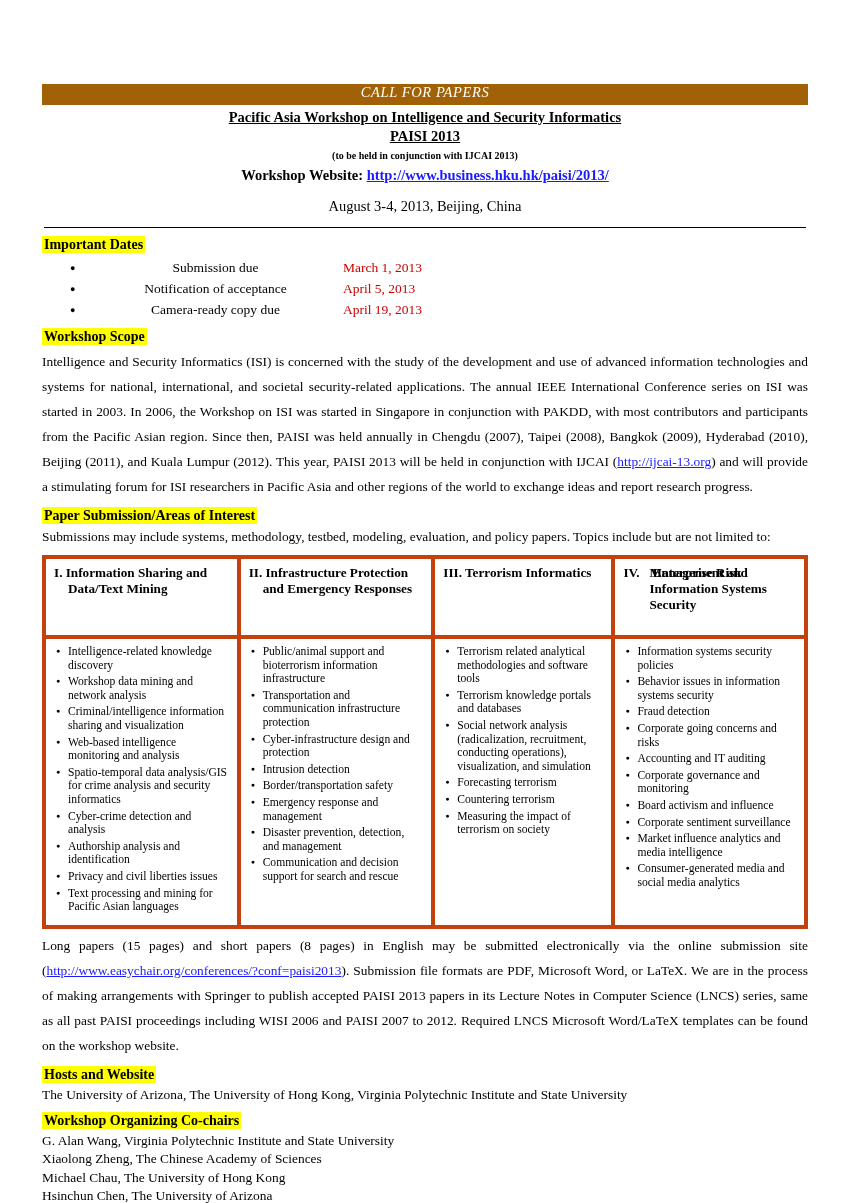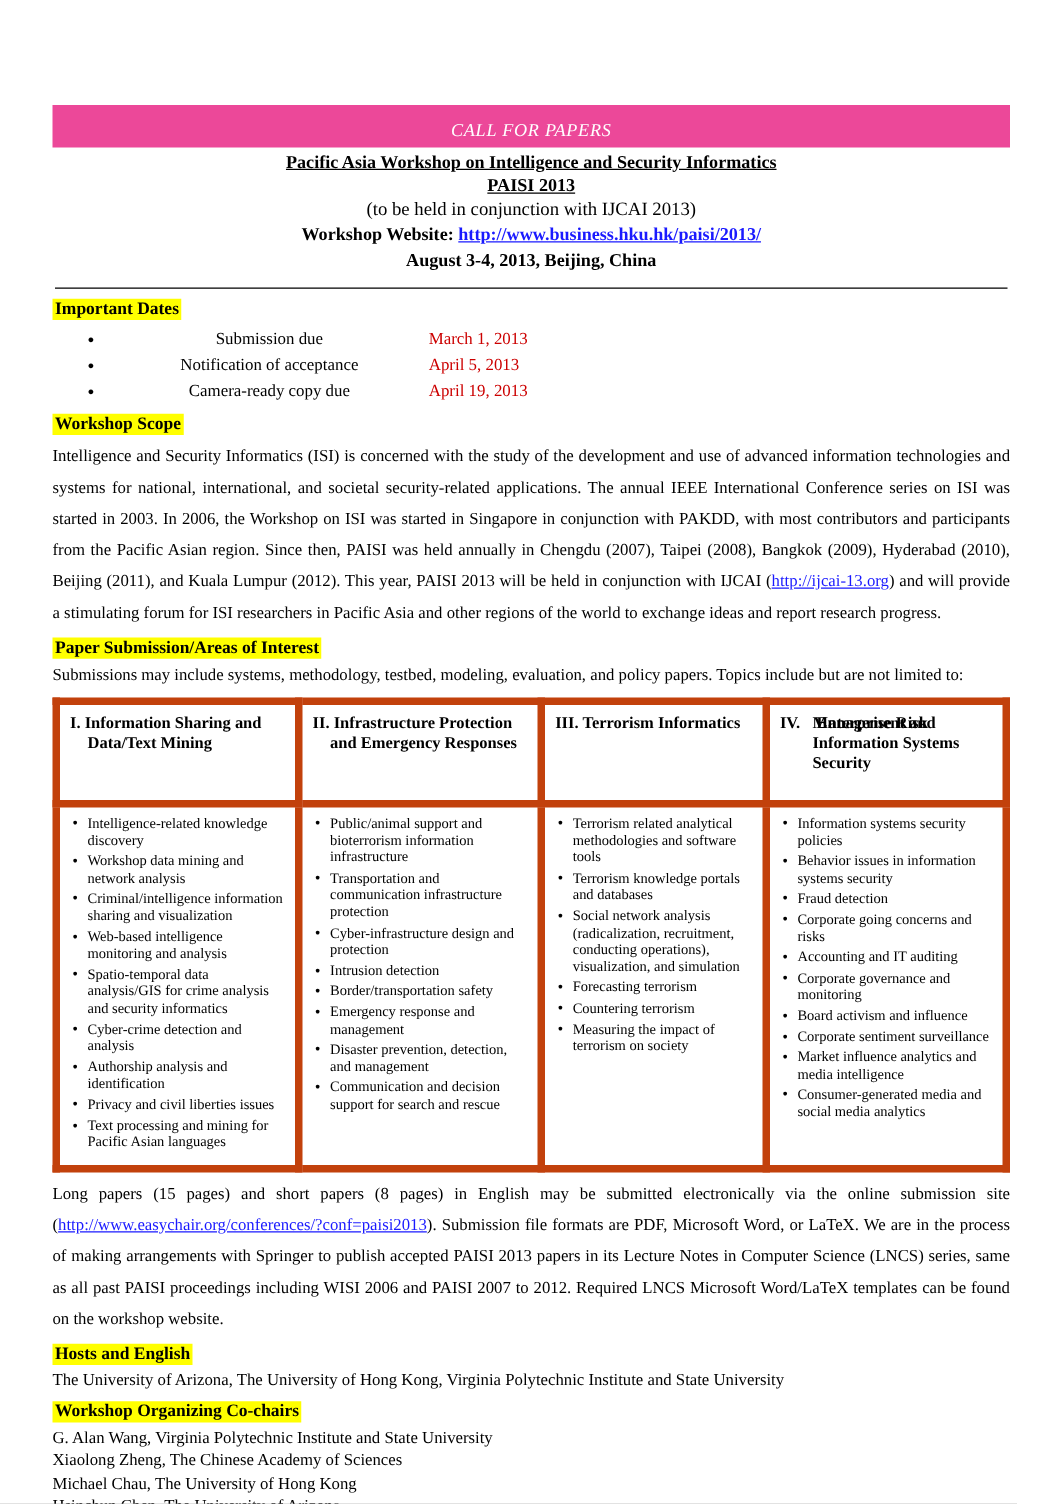--- a/index.html
+++ b/index.html
@@ -16,63 +16,64 @@
   }
   .page {
     width: 850px;
     height: 1203px;
     background: #ffffff;
     position: relative;
     box-sizing: border-box;
     padding: 84px 42px 0 42px;
   }
   .cfp-banner {
-    background: #ec4899;
+    background: #a16207;
     color: #ffffff;
     text-align: center;
     font-style: italic;
     font-size: 14.5px;
     letter-spacing: 0.6px;
-    padding: 13px 0 4px 0;
+    padding: 0 0 4px 0;
     font-family: "Liberation Serif", serif;
   }
   .title-block {
     text-align: center;
     margin-top: 3px;
   }
   .title-line1 {
     font-weight: bold;
     font-size: 14.5px;
     text-decoration: underline;
     line-height: 19px;
   }
   .title-line2 {
     font-weight: bold;
     font-size: 14.5px;
     text-decoration: underline;
     line-height: 19px;
   }
   .title-line3 {
-    font-weight: normal;
-    font-size: 15px;
+    font-weight: bold;
+    font-size: 10px;
     line-height: 19px;
   }
   .title-line4 {
     font-weight: bold;
     font-size: 14.5px;
     line-height: 20px;
   }
   .title-line4 a {
     color: #1a1aff;
     text-decoration: underline;
   }
   .title-line5 {
-    font-weight: bold;
+    font-weight: normal;
     font-size: 14.5px;
     line-height: 22px;
+    margin-top: 10px;
   }
   .rule {
     border: none;
     border-top: 1px solid #000000;
     margin: 10px 2px 0 2px;
   }
   .hl {
     background: #ffff00;
     font-weight: bold;
     font-size: 14px;
@@ -122,21 +123,21 @@
     margin: 4px 0 0 0;
   }
 
   table.topics {
     width: 100%;
     border-collapse: collapse;
     margin-top: 9px;
     table-layout: fixed;
   }
   table.topics th, table.topics td {
-    border: 6px solid #c2410c;
+    border: 4px solid #c2410c;
     vertical-align: top;
     padding: 6px 8px 8px 8px;
   }
   table.topics th {
     font-size: 13.2px;
     font-weight: bold;
     text-align: left;
     line-height: 16px;
     height: 62px;
   }
@@ -313,21 +314,21 @@
           <li>Consumer-generated media and social media analytics</li>
         </ul>
       </td>
     </tr>
   </tbody>
     </table>
 
   <p class="body-text footer-para"><span>Long papers (15 pages) and short papers (8 pages) in English may be submitted electronically via the online submission site (</span><a href="#">http://www.easychair.org/conferences/?conf=paisi2013</a><span>). Submission file formats are PDF, Microsoft Word, or LaTeX. We are in the process of making arrangements with Springer to publish accepted PAISI 2013 papers in its Lecture Notes in Computer Science (LNCS) series, same as all past PAISI proceedings including WISI 2006 and PAISI 2007 to 2012. Required LNCS Microsoft Word/LaTeX templates can be found on the workshop website.</span></p>
 
   <div class="section">
-    <span class="hl">Hosts and English</span>
+    <span class="hl">Hosts and Website</span>
     <p class="sponsor-line">The University of Arizona, The University of Hong Kong, Virginia Polytechnic Institute and State University</p>
   </div>
 
   <div class="section">
     <span class="hl">Workshop Organizing Co-chairs</span>
     <div class="chairs-list">
       <div>G. Alan Wang, Virginia Polytechnic Institute and State University</div>
       <div>Xiaolong Zheng, The Chinese Academy of Sciences</div>
       <div>Michael Chau, The University of Hong Kong</div>
       <div>Hsinchun Chen, The University of Arizona</div>

